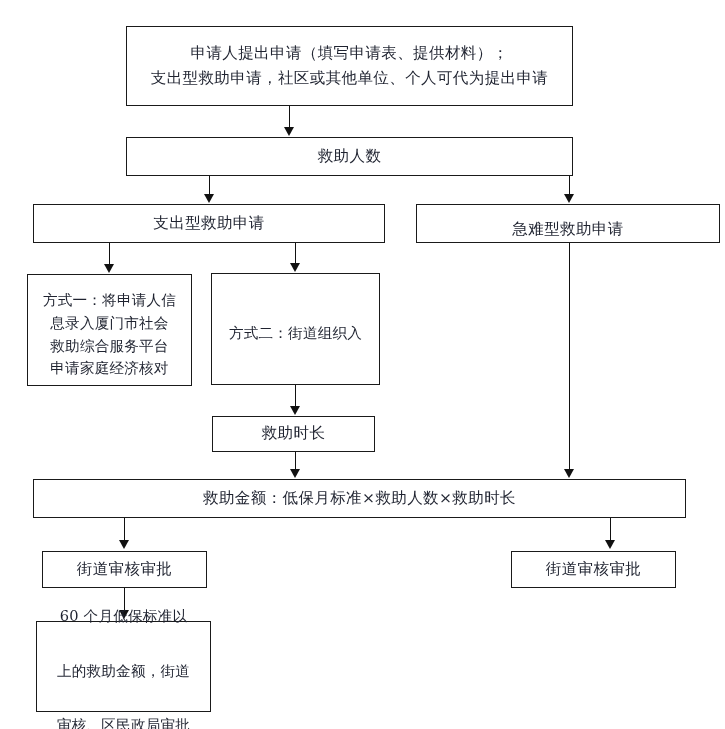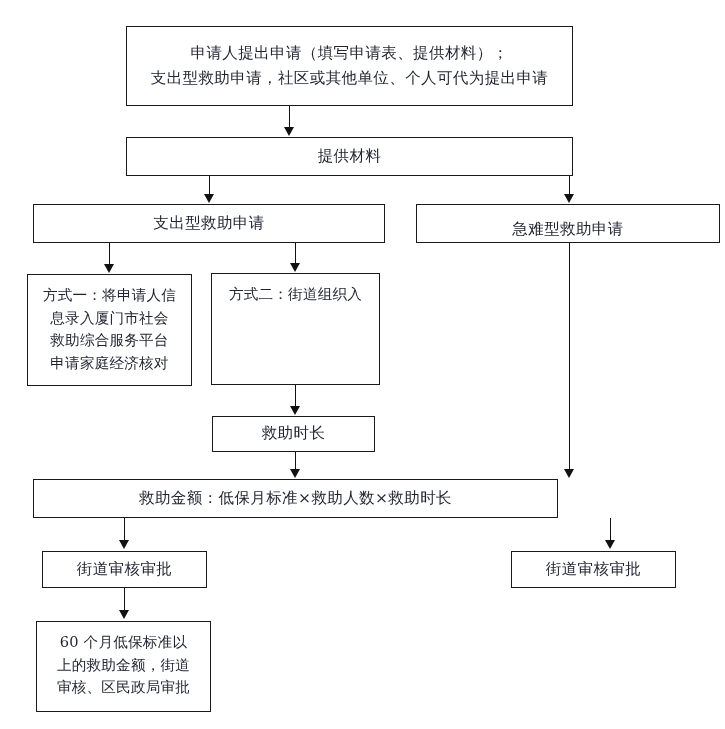--- a/index.html
+++ b/index.html
@@ -34,21 +34,21 @@
   .box .ln {
     display: block;
     white-space: nowrap;
   }
   .box.small {
     font-size: 14.6px;
     line-height: 1.55;
     letter-spacing: 0.2px;
   }
   .box.narrow {
-    justify-content: flex-start;
+    justify-content: center;
     padding-top: 9px;
   }
 
   
   .vline {
     position: absolute;
     width: 0;
     border-left: 1.6px solid #111111;
     z-index: 2;
   }
@@ -69,21 +69,21 @@
 
   <div class="box" style="left:126px; top:26px; width:447px; height:80px;text-align:center;">
     <span class="ln">申请人提出申请（填写申请表、提供材料）；</span>
     <span class="ln">支出型救助申请，社区或其他单位、个人可代为提出申请</span>
   </div>
 
   <div class="vline" style="left:289px; top:106px; height:22px;"></div>
   <div class="arrowhead" style="left:284px; top:127px;"></div>
 
   <div class="box" style="left:126px; top:137px; width:447px; height:39px;">
-    <span class="ln">提供材料</span>
+    <span class="ln">救助人数</span>
   </div>
 
   <div class="vline" style="left:209px; top:176px; height:19px;"></div>
   <div class="arrowhead" style="left:204px; top:194px;"></div>
 
   <div class="vline" style="left:569px; top:176px; height:19px;"></div>
   <div class="arrowhead" style="left:564px; top:194px;"></div>
 
   <div class="box" style="left:33px; top:204px; width:352px; height:39px;">
     <span class="ln">支出型救助申请</span>
@@ -116,40 +116,40 @@
   <div class="vline" style="left:295px; top:385px; height:22px;"></div>
   <div class="arrowhead" style="left:290px; top:406px;"></div>
 
   <div class="box" style="left:212px; top:416px; width:163px; height:36px;">
     <span class="ln">救助时长</span>
   </div>
 
   <div class="vline" style="left:295px; top:452px; height:18px;"></div>
   <div class="arrowhead" style="left:290px; top:469px;"></div>
 
-  <div class="box" style="left:33px; top:479px; width:525px; height:39px;">
+  <div class="box" style="left:33px; top:479px; width:653px; height:39px;">
     <span class="ln">救助金额：低保月标准×救助人数×救助时长</span>
   </div>
 
   <div class="vline" style="left:124px; top:518px; height:23px;"></div>
   <div class="arrowhead" style="left:119px; top:540px;"></div>
 
   <div class="vline" style="left:610px; top:518px; height:23px;"></div>
   <div class="arrowhead" style="left:605px; top:540px;"></div>
 
   <div class="box" style="left:42px; top:551px; width:165px; height:37px;">
     <span class="ln">街道审核审批</span>
   </div>
 
   <div class="box" style="left:511px; top:551px; width:165px; height:37px;">
     <span class="ln">街道审核审批</span>
   </div>
 
   <div class="vline" style="left:124px; top:588px; height:23px;"></div>
   <div class="arrowhead" style="left:119px; top:610px;"></div>
 
-  <div class="box small narrow" style="left:36px; top:621px; width:175px; height:91px;">
+  <div class="box small narrow" style="left:36px; top:621px; width:175px; height:91px;gap:32px;">
     <span class="ln">60 个月低保标准以</span>
     <span class="ln">上的救助金额，街道</span>
     <span class="ln">审核、区民政局审批</span>
   </div>
 
 </div>
 
 </body></html>

